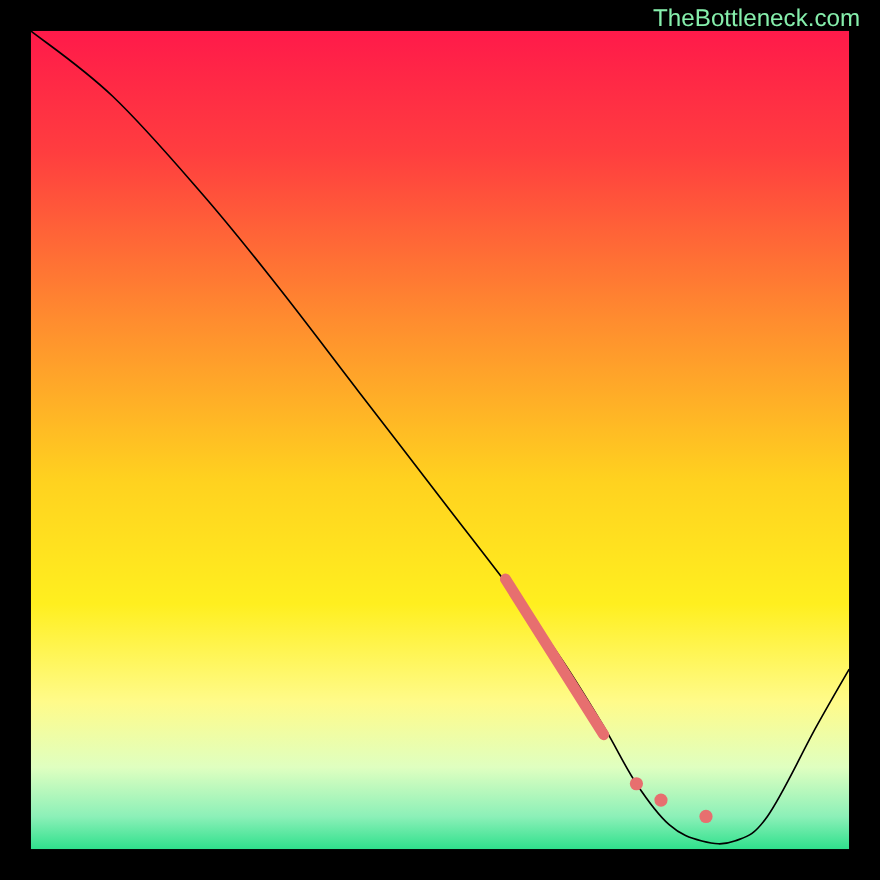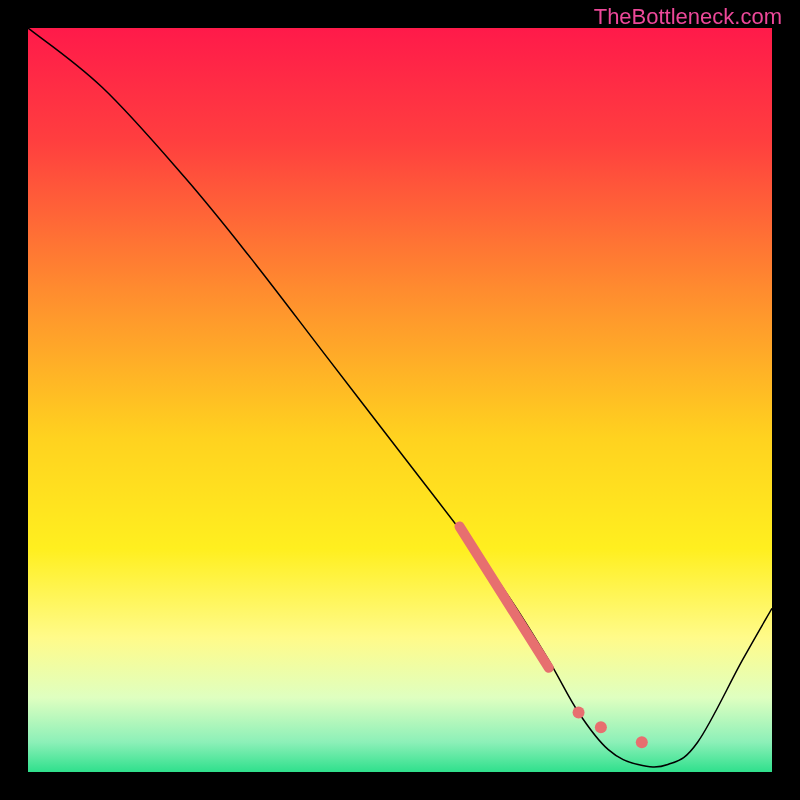--- a/index.html
+++ b/index.html
@@ -14,21 +14,21 @@
   .outer {
     width: 800px;
     height: 800px;
     background: #000;
     position: relative;
   }
   .watermark {
     position: absolute;
     top: 4px;
     right: 18px;
-    color: #ec4899;
+    color: #86efac;
     font-size: 22px;
     font-weight: 500;
     letter-spacing: 0px;
     z-index: 10;
   }
   .plot {
     position: absolute;
     left: 28px;
     top: 28px;
     width: 744px;

